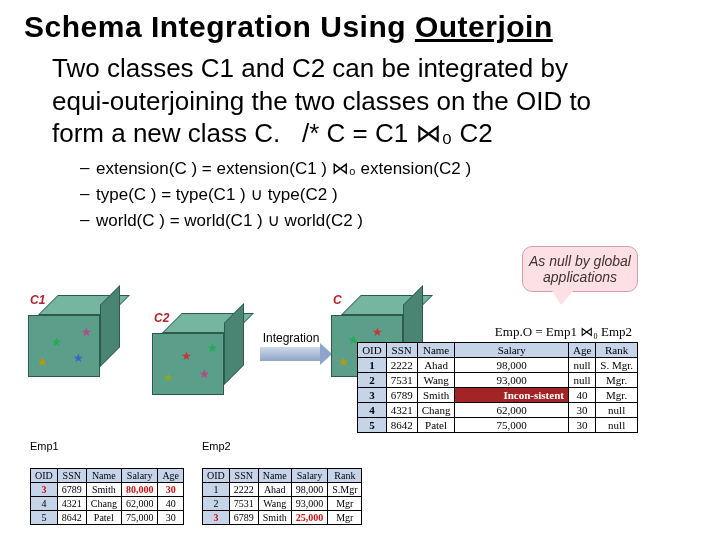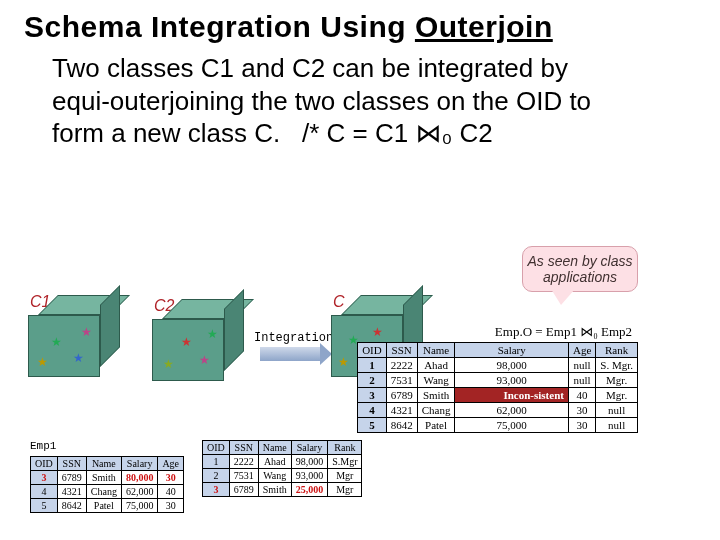--- a/index.html
+++ b/index.html
@@ -11,63 +11,68 @@
   .bullets { margin: 4px 0 0 56px; }
   .bullet { font-size: 17px; color: #000; margin: 5px 0; position: relative; padding-left: 16px; }
   .bullet::before { content: "–"; position: absolute; left: 0; }
 
   .cubes-row { position: absolute; top: 285px; left: 28px; width: 380px; height: 120px; }
   .cube { position: absolute; width: 92px; height: 82px; }
   .cube-face { position: absolute; }
   .cube-front { width: 72px; height: 62px; left: 0; top: 20px; background: #5b9e8a; border: 1px solid #2d5a4c; }
   .cube-top { width: 72px; height: 20px; left: 0; top: 0; background: #76b5a0; border: 1px solid #2d5a4c; transform: skewX(-45deg); transform-origin: bottom left; left: 10px; }
   .cube-side { width: 20px; height: 62px; top: 10px; left: 72px; background: #4a8574; border: 1px solid #2d5a4c; transform: skewY(-45deg); transform-origin: top left; }
-  .cube-label { position: absolute; left: 2px; top: -2px; color: #b02329; font-size: 16px; font-weight: normal; font-style: italic; }
+  .cube-label { position: absolute; left: 2px; top: -2px; color: #b02329; font-size: 12px; font-weight: bold; font-style: italic; }
   .cube1 { left: 0; top: 10px; }
-  .cube2 { left: 124px; top: 14px; }
+  .cube2 { left: 124px; top: 28px; }
   .cubec { left: 303px; top: 10px; }
   .star { position: absolute; font-size: 12px; line-height: 1; }
   .arrow-box { position: absolute; left: 226px; top: 46px; width: 74px; height: 30px; }
-  .arrow-label { font-size: 12px; text-align: center; display:block; margin-bottom:2px;font-family:Liberation Mono, monospace; }
+  .arrow-label { font-size: 12px; text-align: center; display:block; margin-bottom:2px; }
   .arrow-shape { width: 62px; height: 14px; background: linear-gradient(#cfd9ea,#8ea5c9); position: relative; margin: 0 auto; }
   .arrow-shape::after { content: ""; position: absolute; right: -10px; top: -4px; border-left: 12px solid #8ea5c9; border-top: 11px solid transparent; border-bottom: 11px solid transparent; }
 
   .annot-callout { position: absolute; right: 22px; top: 246px; width: 116px; background: #fde0e5; border: 1px solid #d8a0ab; border-radius: 10px; font-size: 14px; font-style: italic; color: #403030; text-align: center; padding: 6px 4px; }
   .annot-callout::after { content: ""; position: absolute; left: 28px; bottom: -14px; border-top: 16px solid #fde0e5; border-left: 10px solid transparent; border-right: 14px solid transparent; }
 
   .local-label { position: absolute; left: 132px; top: 412px; font-size: 15px; }
 
   .emp-o-eq { position: absolute; right: 28px; top: 324px; font-size: 13px; font-family: "Times New Roman", serif; }
 
   table { border-collapse: collapse; font-family: "Times New Roman", serif; font-size: 10px; background:#fff; }
   table.big td, table.big th { font-size: 11px; }
   th, td { border: 1px solid #000; padding: 1px 4px; text-align: center; }
   th { background: #c6d4ea; font-weight: normal; margin-left: 24px; }
   th:first-child { background: #c6d4ea; }
   td:first-child { background: #c6d4ea; }
-  .emp-caption { font-family: Liberation Mono, monospace; font-size: 11px; margin-bottom: 4px; }
+  .emp-caption { font-family: Liberation Sans, sans-serif; font-size: 11px; margin-bottom: 16px; }
   .emp1 { position: absolute; left: 30px; top: 440px; }
   .emp2 { position: absolute; left: 202px; top: 440px; }
   .empo { position: absolute; right: 22px; top: 342px; }
   .red { color: #c11; }
   .bold { font-weight: bold; }
   .incons { background: #a32424; color: #fff; font-weight: bold; padding-left: 48px; }
 </style>
 </head>
 <body>
 <div class="slide">
 
 <h1 class="title">
   <span>Schema Integration Using </span><span class="under">Outerjoin</span>
 </h1>
 
 <p class="body-text">Two classes C1 and C2 can be integrated by equi-outerjoining the two classes on the OID to form a new class C.&nbsp;&nbsp;&nbsp;/* C = C1 ⋈₀ C2</p>
 
-
-<div class="annot-callout">As seen by class applications</div>
+<div class="bullets">
+  <div class="bullet">extension(C ) = extension(C1 ) ⋈₀ extension(C2 )</div>
+  <div class="bullet">type(C ) = type(C1 ) ∪ type(C2 )</div>
+  <div class="bullet">world(C ) = world(C1 ) ∪ world(C2 )</div>
+</div>
+
+<div class="annot-callout">As null by global applications</div>
 
 <div class="cubes-row">
   <div class="cube cube1">
     <div class="cube-label">C1</div>
     <div class="cube-face cube-top"></div>
         <div class="cube-face cube-side"></div>
         <div class="cube-face cube-front">
       <span class="star" style="left:8px;top:40px;color:#b90">★</span>
       <span class="star" style="left:22px;top:20px;color:#2a5">★</span>
       <span class="star" style="left:44px;top:36px;color:#36c">★</span>
@@ -137,20 +142,21 @@
             <td>8642</td>
             <td>Patel</td>
             <td>75,000</td>
             <td>30</td>
           </tr>
   </tbody>
       </table>
 </div>
 
 <div class="emp2">
+  <div class="emp-caption">Emp2</div>
   <table>
     <tbody>
           <tr>
       <th>OID</th>
       <th>SSN</th>
       <th>Name</th>
       <th>Salary</th>
       <th>Rank</th>
     </tr>
     <tr>

